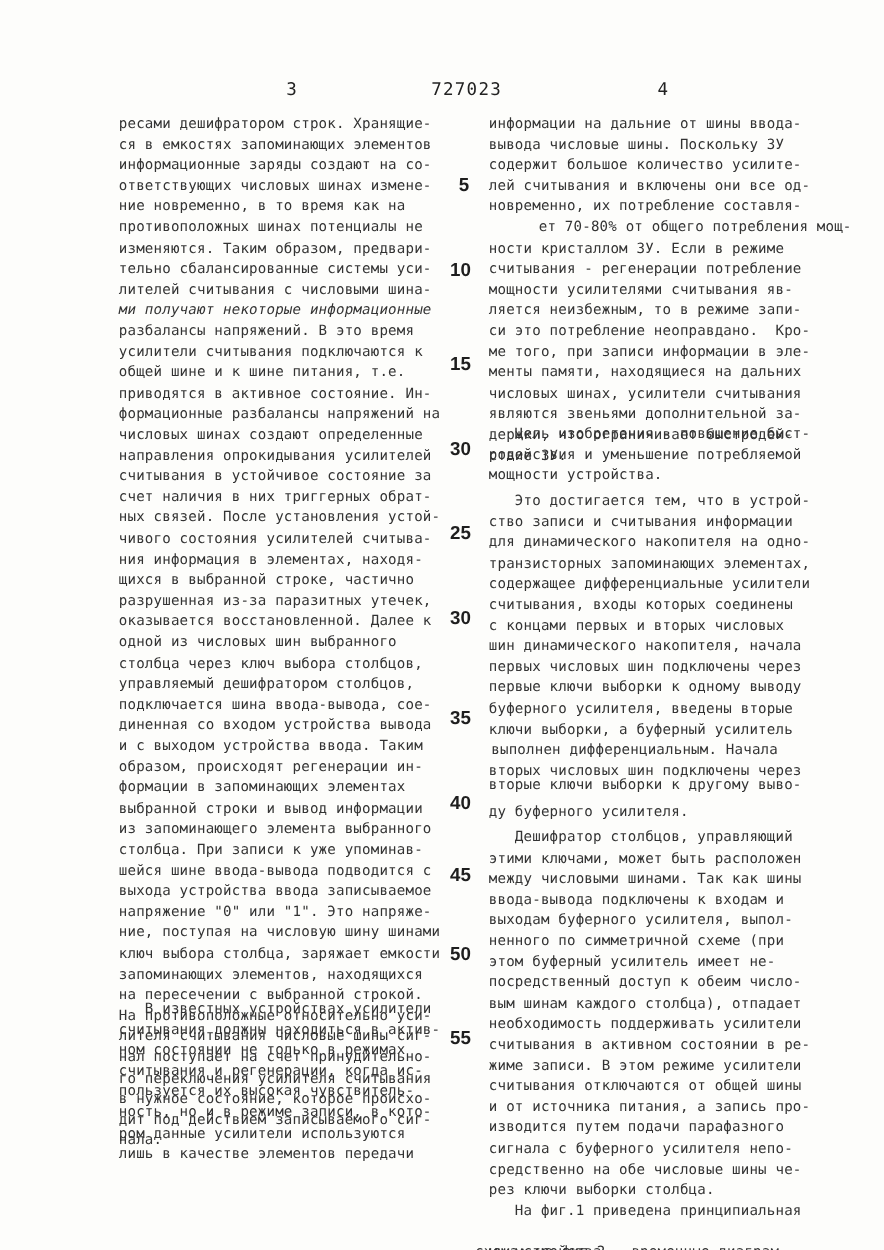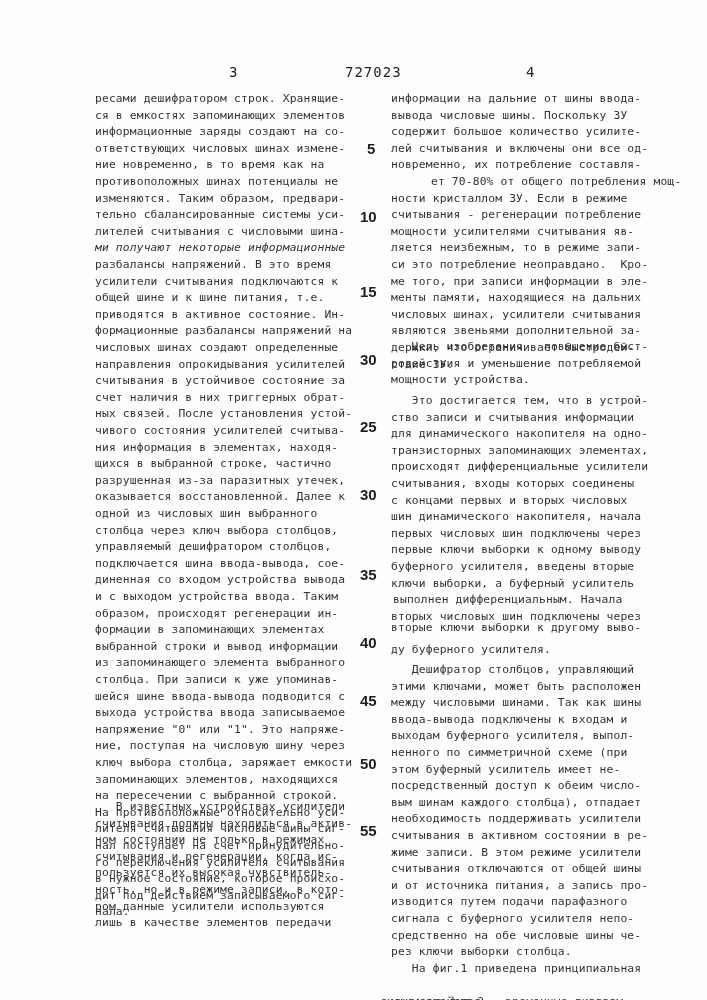--- a/index.html
+++ b/index.html
@@ -66,21 +66,21 @@
       <div class="ln" style="left: 95px; top: 573.4px;">диненная со входом устройства вывода</div>
       <div class="ln" style="left: 95px; top: 590px;">и с выходом устройства ввода. Таким</div>
       <div class="ln" style="left: 95px; top: 606.6px;">образом, происходят регенерации ин-</div>
       <div class="ln" style="left: 95px; top: 623.2px;">формации в запоминающих элементах</div>
       <div class="ln" style="left: 95px; top: 639.8px;">выбранной строки и вывод информации</div>
       <div class="ln" style="left: 95px; top: 656.4px;">из запоминающего элемента выбранного</div>
       <div class="ln" style="left: 95px; top: 673px;">столбца. При записи к уже упоминав-</div>
       <div class="ln" style="left: 95px; top: 689.6px;">шейся шине ввода-вывода подводится с</div>
       <div class="ln" style="left: 95px; top: 706.2px;">выхода устройства ввода записываемое</div>
       <div class="ln" style="left: 95px; top: 722.8px;">напряжение "0" или "1". Это напряже-</div>
-      <div class="ln" style="left: 95px; top: 739.4px;">ние, поступая на числовую шину через</div>
+      <div class="ln" style="left: 95px; top: 739.4px;">ние, поступая на числовую шину шинами</div>
       <div class="ln" style="left: 95px; top: 756px;">ключ выбора столбца, заряжает емкости</div>
       <div class="ln" style="left: 95px; top: 772.6px;">запоминающих элементов, находящихся</div>
       <div class="ln" style="left: 95px; top: 789.2px;">на пересечении с выбранной строкой.</div>
       <div class="ln" style="left: 95px; top: 805.8px;">На противоположные относительно уси-</div>
       <div class="ln" style="left: 95px; top: 822.4px;">лителя считывания числовые шины сиг-</div>
       <div class="ln" style="left: 95px; top: 839px;">нал поступает на счет принудительно-</div>
       <div class="ln" style="left: 95px; top: 855.6px;">го переключения усилителя считывания</div>
       <div class="ln" style="left: 95px; top: 872.2px;">в нужное состояние, которое происхо-</div>
       <div class="ln" style="left: 95px; top: 888.8px;">дит под действием записываемого сиг-</div>
       <div class="ln" style="left: 95px; top: 905.4px;">нала.</div>
@@ -111,21 +111,21 @@
       <div class="ln" style="left: 391px; top: 324.4px;">являются звеньями дополнительной за-</div>
       <div class="ln" style="left: 391px; top: 341px;">держки, что ограничивает быстродей-</div>
       <div class="ln" style="left: 391px; top: 357.6px;">ствие ЗУ.</div>
       <div class="ln" style="left: 391px; top: 340px;">   Цель изобретения - повышение быст-</div>
       <div class="ln" style="left: 391px; top: 356.6px;">родействия и уменьшение потребляемой</div>
       <div class="ln" style="left: 391px; top: 373.2px;">мощности устройства.</div>
       <div class="ln" style="left: 391px; top: 394px;">   Это достигается тем, что в устрой-</div>
       <div class="ln" style="left: 391px; top: 410.6px;">ство записи и считывания информации</div>
       <div class="ln" style="left: 391px; top: 427.2px;">для динамического накопителя на одно-</div>
       <div class="ln" style="left: 391px; top: 443.8px;">транзисторных запоминающих элементах,</div>
-      <div class="ln" style="left: 391px; top: 460.4px;">происходят дифференциальные усилители</div>
+      <div class="ln" style="left: 391px; top: 460.4px;">содержащее дифференциальные усилители</div>
       <div class="ln" style="left: 391px; top: 477px;">считывания, входы которых соединены</div>
       <div class="ln" style="left: 391px; top: 493.6px;">с концами первых и вторых числовых</div>
       <div class="ln" style="left: 391px; top: 510.2px;">шин динамического накопителя, начала</div>
       <div class="ln" style="left: 391px; top: 526.8px;">первых числовых шин подключены через</div>
       <div class="ln" style="left: 391px; top: 543.4px;">первые ключи выборки к одному выводу</div>
       <div class="ln" style="left: 391px; top: 560px;">буферного усилителя, введены вторые</div>
       <div class="ln" style="left: 391px; top: 576.6px;">ключи выборки, а буферный усилитель</div>
       <div class="ln" style="left: 393px; top: 593.2px;">выполнен дифференциальным. Начала</div>
       <div class="ln" style="left: 391px; top: 609.8px;">вторых числовых шин подключены через</div>
       <div class="ln" style="left: 391px; top: 621px;">вторые ключи выборки к другому выво-</div>

